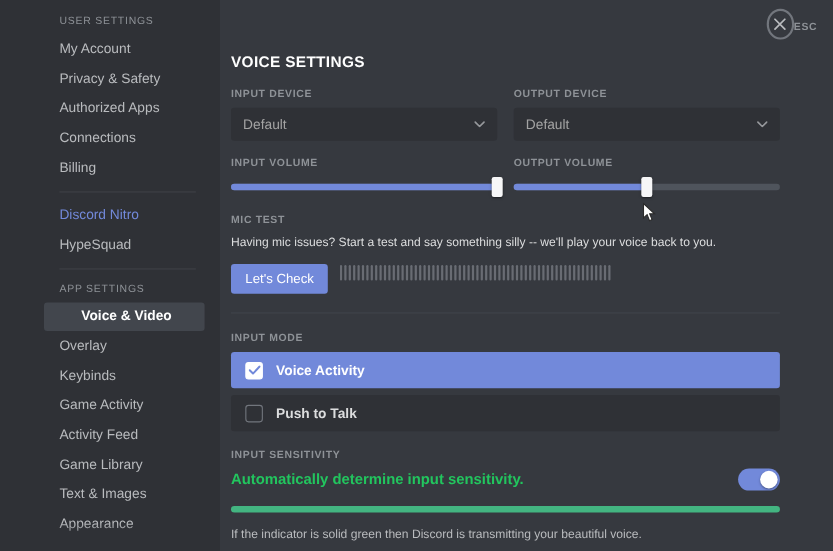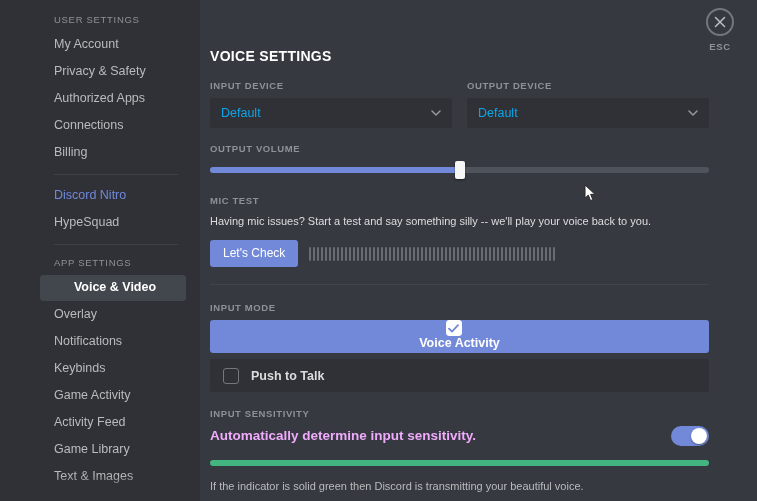--- a/index.html
+++ b/index.html
@@ -61,91 +61,91 @@
 
   .two-col{display:flex;gap:15px;}
   .col{flex:1;min-width:0;}
 
   .select{
     position:relative;height:30px;background:#2f3136;
     border-radius:3px;display:flex;align-items:center;
     padding:0 11px;cursor:pointer;
   }
   .select .val{
-    font-size:12.5px;color:#0ea5e9;flex:1;
+    font-size:12.5px;color:#a3a3a3;flex:1;
     overflow:hidden;text-overflow:ellipsis;white-space:nowrap;
   }
   .chev{width:10px;height:6px;flex:0 0 10px;opacity:.75;}
 
   
   .slider{position:relative;height:18px;display:flex;align-items:center;cursor:pointer;}
   .track{
     position:absolute;left:0;right:0;height:6px;border-radius:3px;
     background:#4f545c;
   }
   .fill{position:absolute;left:0;height:6px;border-radius:3px;background:#7289da;}
   .knob{
     position:absolute;width:10px;height:18px;border-radius:2px;
     background:#f6f6f7;box-shadow:0 1px 2px rgba(0,0,0,.5);
     transform:translateX(-5px);
   }
 
   .desc{font-size:11px;color:#dcddde;line-height:17px;margin-bottom:10px;}
   .hint{font-size:11px;color:#b9bbbe;line-height:16px;}
 
-  .mic-row{display:flex;align-items:center;gap:11px;}
+  .mic-row{display:flex;gap:11px;}
   .btn{
     background:#7289da;color:#fff;font-size:12px;font-weight:500;
     padding:6px 13px 7px;border:none;border-radius:3px;cursor:pointer;
     white-space:nowrap;line-height:14px;
   }
   .wave{
     flex:1;height:16px;position:relative;overflow:hidden;
     display:flex;align-items:center;gap:2px;
   }
   .wbar{width:2px;height:14px;background:#72767d;border-radius:1px;flex:0 0 2px;opacity:.85;}
 
   .divider{height:1px;background:#40444b;margin:17px 0;}
 
   .radio-card{
     background:#2f3136;border-radius:3px;height:33px;
     display:flex;align-items:center;padding:0 13px;
     margin-bottom:6px;cursor:pointer;
   }
-  .radio-card.active{background:#7289da;flex-direction:column;}
+  .radio-card.active{background:#7289da;}
   .cbox{
     width:16px;height:16px;border-radius:3px;flex:0 0 16px;
     border:1px solid #72767d;box-sizing:border-box;margin-right:12px;
     display:flex;align-items:center;justify-content:center;
     background:transparent;
   }
   .radio-card.active .cbox{background:#ffffff;border-color:#ffffff;}
   .check{width:11px;height:9px;display:none;}
   .radio-card.active .check{display:block;}
   .radio-card .rlabel{font-size:12.5px;font-weight:bold;color:#dcddde;}
   .radio-card.active .rlabel{color:#ffffff;}
 
   .sens-row{display:flex;align-items:center;justify-content:space-between;gap:12px;margin-bottom:14px;}
-  .sens-text{font-size:13.5px;font-weight:bold;color:#f0abfc;line-height:18px;}
+  .sens-text{font-size:13.5px;font-weight:bold;color:#22c55e;line-height:18px;}
   .toggle{
     width:38px;height:20px;border-radius:10px;background:#7289da;
     position:relative;flex:0 0 38px;cursor:pointer;
   }
   .toggle .tk{
     position:absolute;top:2px;left:20px;width:16px;height:16px;
     border-radius:50%;background:#ffffff;box-shadow:0 1px 2px rgba(0,0,0,.35);
   }
   .greenbar{
     height:6px;border-radius:3px;background:#43b581;margin-bottom:12px;
   }
 
   
   .close-wrap{
     position:absolute;top:8px;right:14px;width:46px;
-    display:flex;flex-direction:column;align-items:center;cursor:pointer;
+    display:flex;align-items:center;cursor:pointer;
     z-index:5;
   }
   .close-circle{
     width:28px;height:28px;border-radius:50%;
     border:2px solid #72767d;box-sizing:border-box;
     display:flex;align-items:center;justify-content:center;
   }
   .esc{
     font-size:9.5px;font-weight:bold;letter-spacing:.6px;
     color:#8e9297;margin-top:5px;
@@ -167,21 +167,20 @@
         <div class="sb-item">Authorized Apps</div>
         <div class="sb-item">Connections</div>
         <div class="sb-item">Billing</div>
         <div class="sb-divider"></div>
         <div class="sb-item nitro">Discord Nitro</div>
         <div class="sb-item">HypeSquad</div>
         <div class="sb-divider"></div>
         <div class="sb-header">APP SETTINGS</div>
         <div class="sb-item selected">Voice &amp; Video</div>
         <div class="sb-item">Overlay</div>
-        <div class="sb-item">Notifications</div>
         <div class="sb-item">Keybinds</div>
         <div class="sb-item">Game Activity</div>
         <div class="sb-item">Activity Feed</div>
         <div class="sb-item">Game Library</div>
         <div class="sb-item">Text &amp; Images</div>
         <div class="sb-item">Appearance</div>
       </div>
     <div class="sb-fade"></div>
   </div>
 
@@ -217,20 +216,28 @@
               <div class="val">Default</div>
               <svg class="chev" viewBox="0 0 10 6">
                 <path d="M1 1 L5 5 L9 1" stroke="#b9bbbe" stroke-width="1.5" fill="none" stroke-linecap="round" stroke-linejoin="round"></path>
               </svg>
             </div>
           </div>
         </div>
 
         <div class="two-col" style="margin-top:15px;">
           <div class="col">
+            <div class="label">INPUT VOLUME</div>
+            <div class="slider">
+              <div class="track"></div>
+              <div class="fill" id="in-fill" style="width: 100%;"></div>
+              <div class="knob" id="in-knob" style="left: 100%;"></div>
+            </div>
+          </div>
+          <div class="col">
             <div class="label">OUTPUT VOLUME</div>
             <div class="slider">
               <div class="track"></div>
               <div class="fill" id="out-fill" style="width: 50%;"></div>
               <div class="knob" id="out-knob" style="left: 50%;"></div>
             </div>
           </div>
         </div>
 
         <div style="margin-top:16px;">

